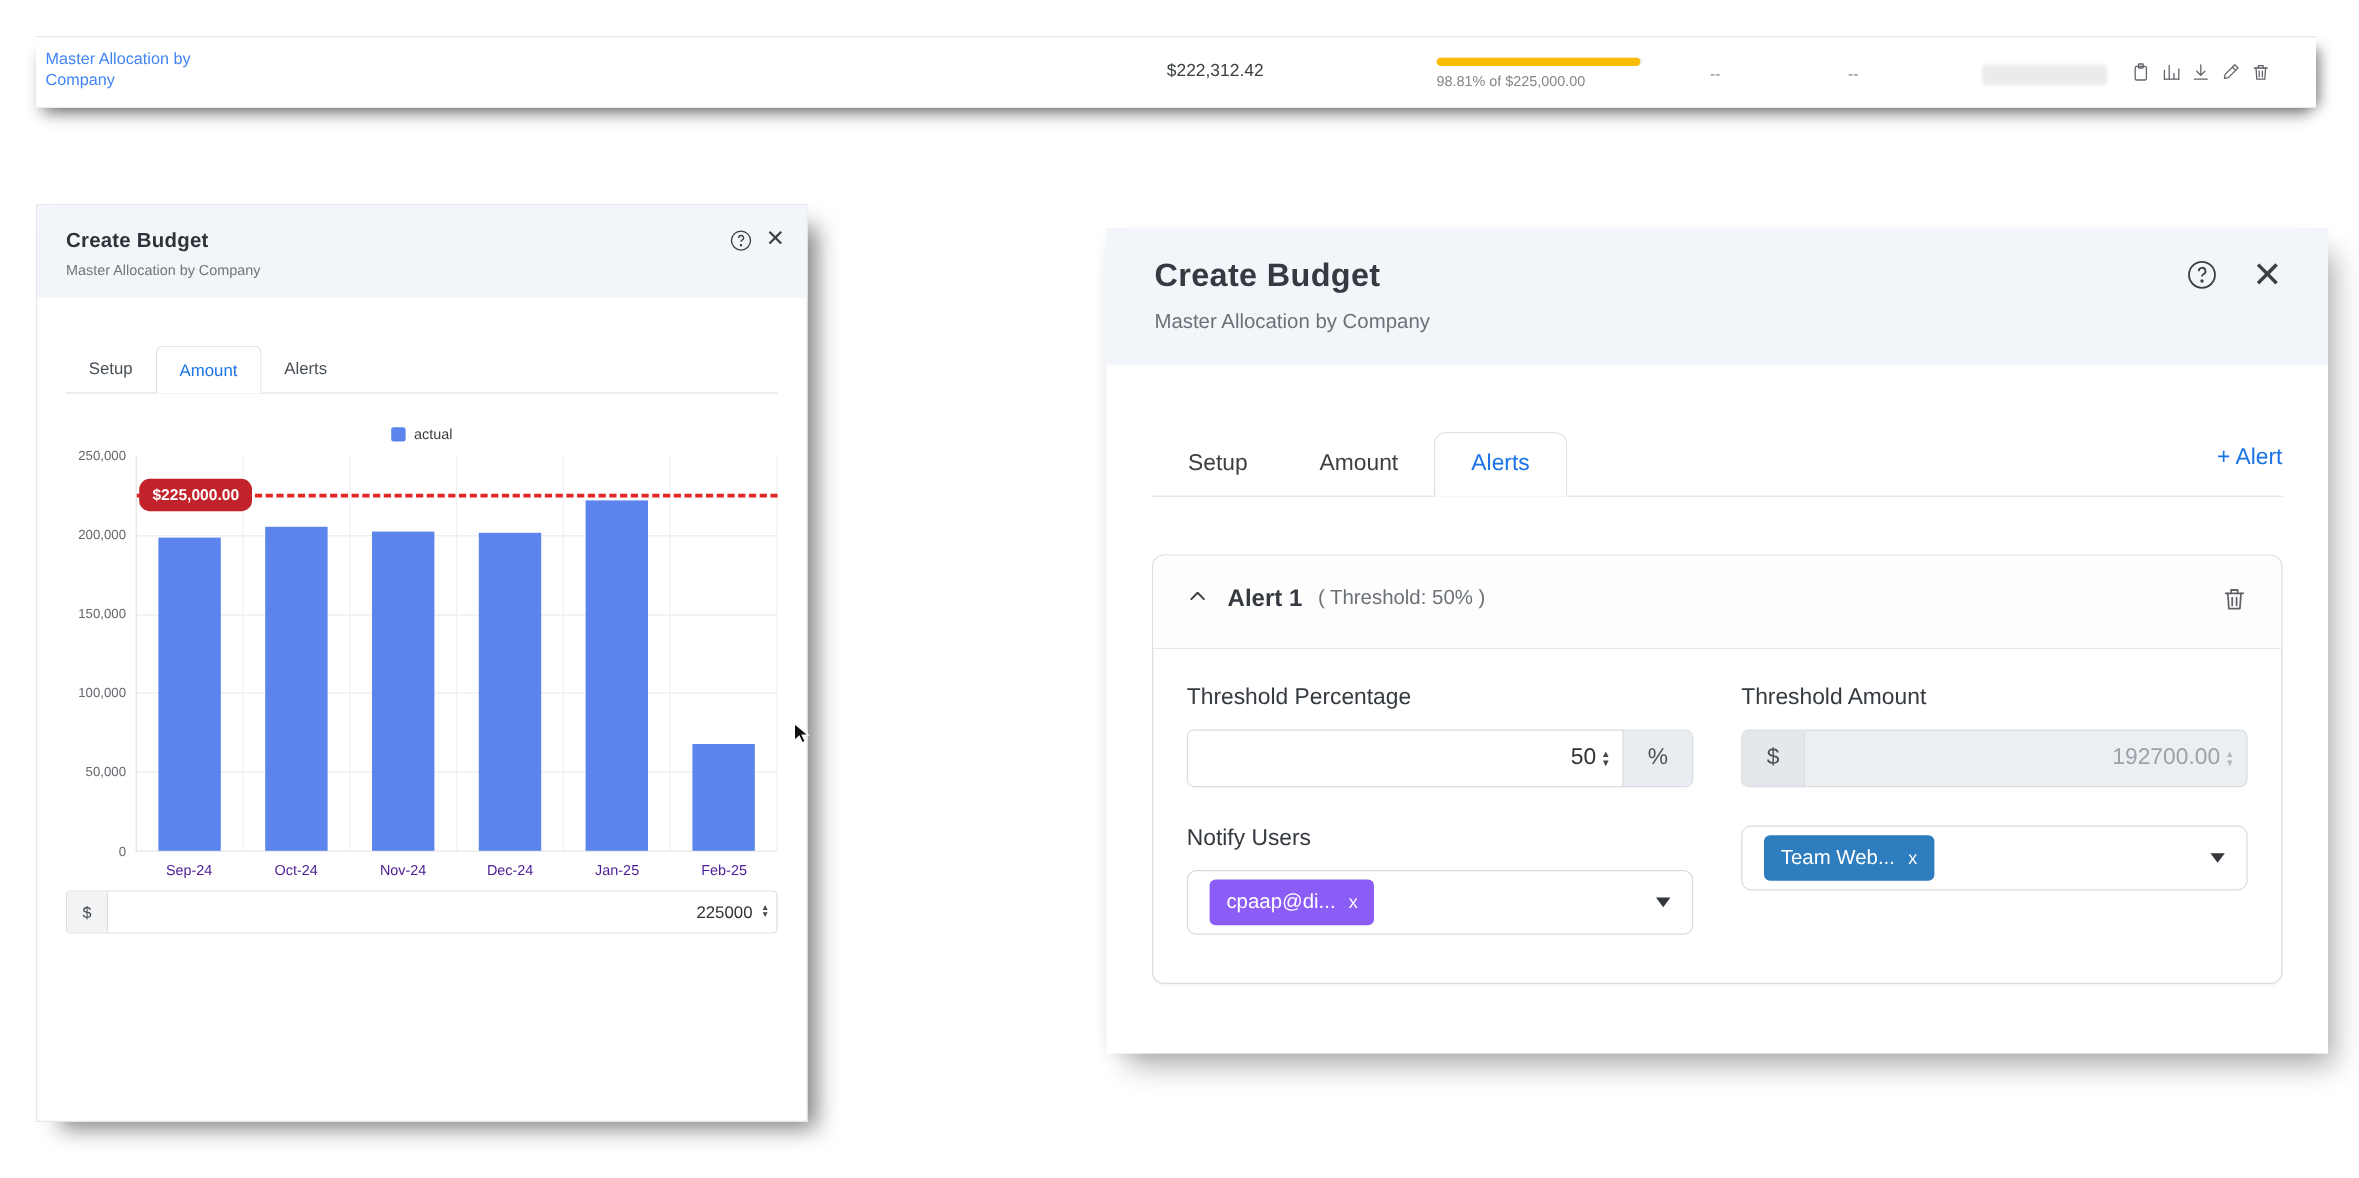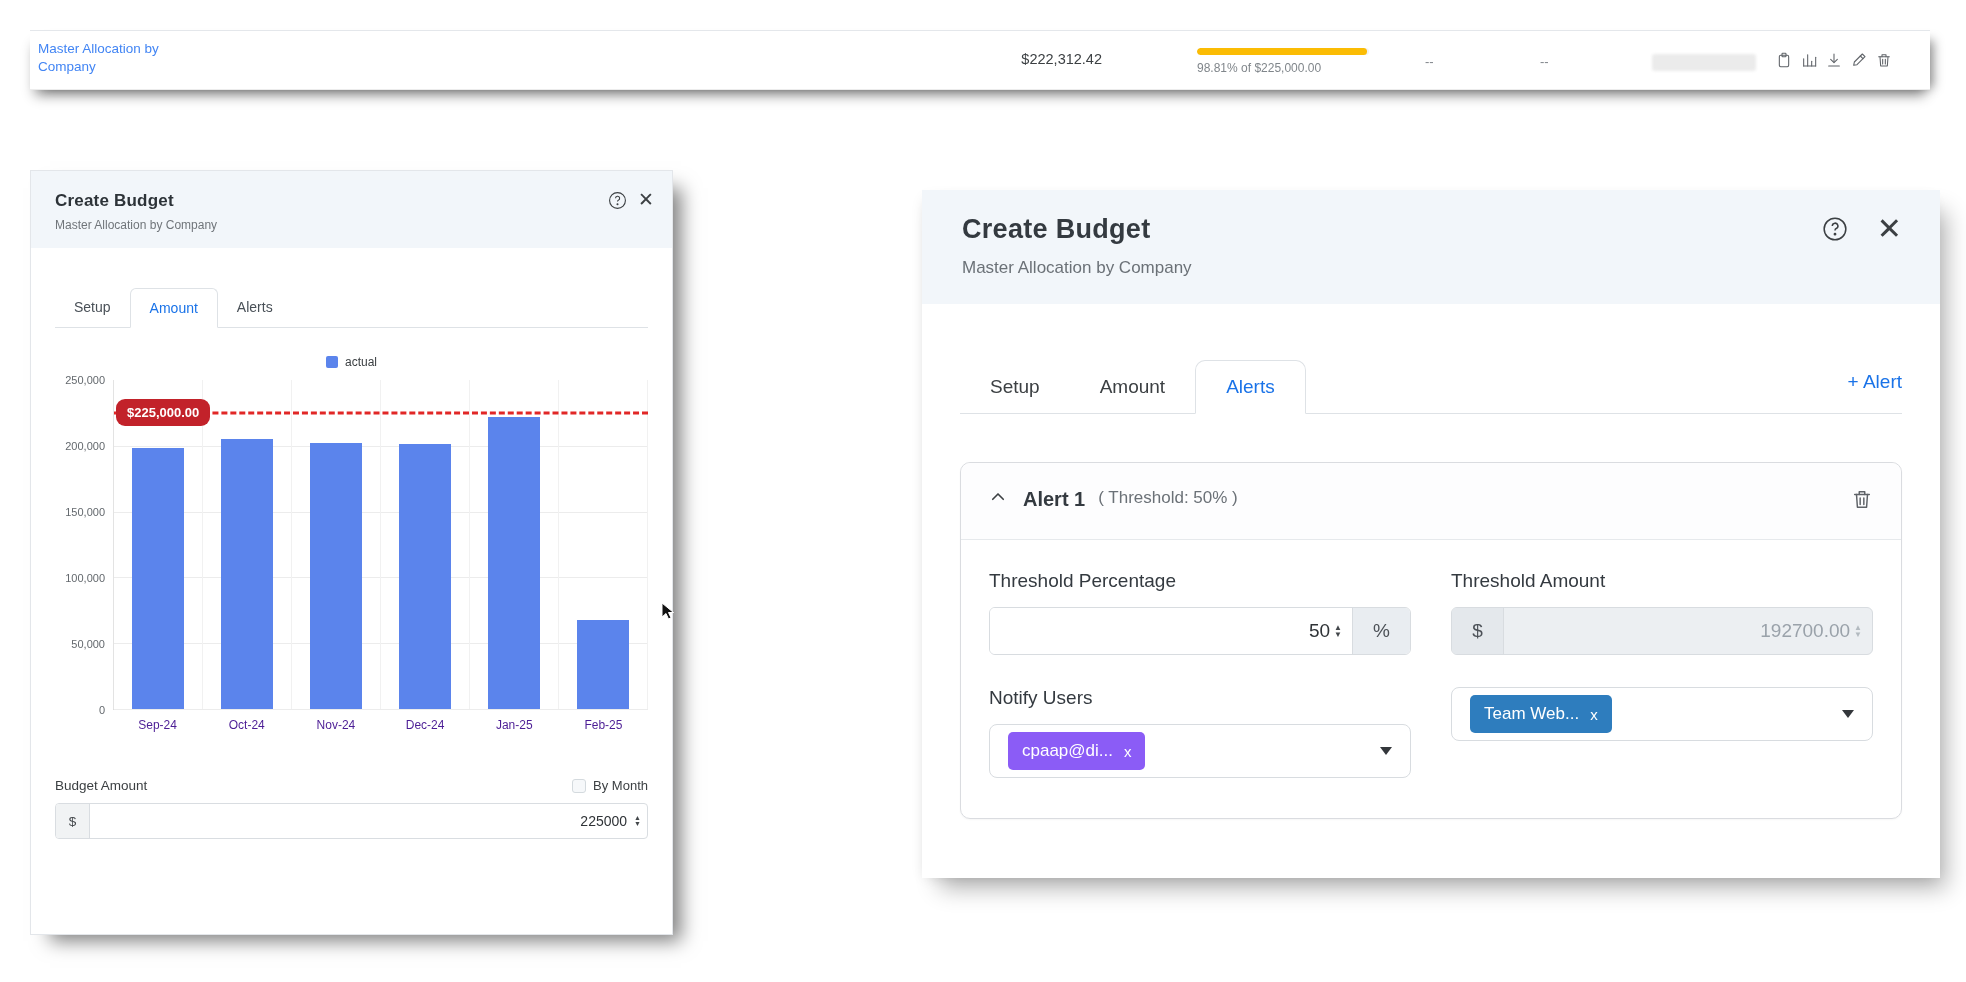--- a/index.html
+++ b/index.html
@@ -5,21 +5,21 @@
   * { margin:0; padding:0; box-sizing:border-box; }
   html,body { width:1966px; height:982px; background:#ffffff; overflow:hidden;
     font-family:"Liberation Sans","DejaVu Sans",sans-serif; }
 
   
   .table-row { position:absolute; left:30px; top:30px; width:1900px; height:60px;
     background:#fff; border-top:1px solid #e4e7eb; border-bottom:1px solid #ececec;
     box-shadow:0 10px 12px -5px rgba(0,0,0,.45), 10px 4px 10px -6px rgba(0,0,0,.35); }
   .row-link { position:absolute; left:8px; top:9px; width:160px; font-size:13.5px;
     line-height:18px; color:#4285f4; cursor:pointer; }
-  .row-amount { position:absolute; left:892px; top:20px; width:180px; text-align:right;
+  .row-amount { position:absolute; left:843px; top:20px; width:180px; text-align:right;
     font-size:14.5px; color:#3c4043; }
   .row-progress { position:absolute; left:1167px; top:17px; width:172px; }
   .row-progress .track { width:100%; height:7px; background:#f1f3f4; border-radius:4px; overflow:hidden; }
   .row-progress .fill { height:100%; border-radius:4px; }
   .row-progress .ptext { margin-top:6px; font-size:12px; color:#80868b; white-space:nowrap; }
   .row-dash { position:absolute; top:23px; font-size:13px; color:#80868b; }
   .row-redacted { position:absolute; left:1622px; top:23px; width:104px; height:17px;
     background:#ebebeb; border-radius:3px; filter:blur(1.5px); }
   .row-icons { position:absolute; left:1746px; top:21px; display:flex; gap:9px; align-items:center; }
   .row-icons svg { width:16px; height:16px; stroke:#5f6368; fill:none; stroke-width:1.6;
@@ -255,27 +255,20 @@
       <div class="x-axis">
           <span class="xlab">Sep-24</span>
           <span class="xlab">Oct-24</span>
           <span class="xlab">Nov-24</span>
           <span class="xlab">Dec-24</span>
           <span class="xlab">Jan-25</span>
           <span class="xlab">Feb-25</span>
         </div>
     </div>
 
-    <div class="budget-row">
-      <span class="budget-label">Budget Amount</span>
-      <span class="bymonth">
-        <span class="checkbox"></span>
-        <span class="bymonth-label">By Month</span>
-      </span>
-    </div>
     <div class="input-group">
       <span class="ig-addon">$</span>
       <span class="ig-input">225000</span>
       <span class="spinner">
           <span>▲</span>
           <span>▼</span>
         </span>
     </div>
 
   </div>

